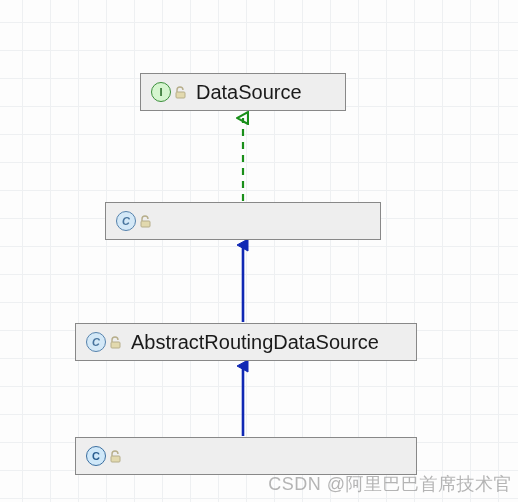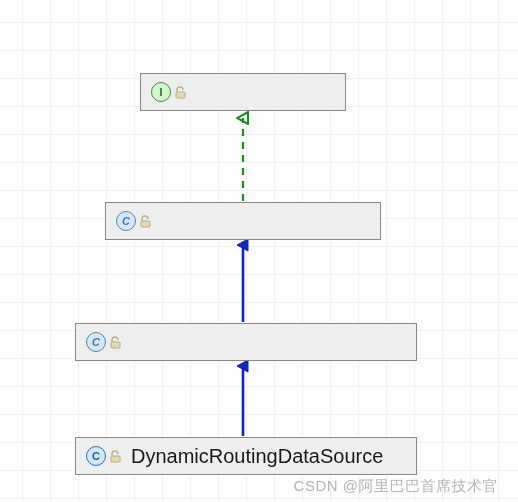--- a/index.html
+++ b/index.html
@@ -74,23 +74,23 @@
   .lock svg { display:block; }
   svg.connectors {
     position: absolute;
     inset: 0;
     width: 518px;
     height: 502px;
     pointer-events: none;
   }
   .watermark {
     position: absolute;
-    right: 20px;
+    right: 6px;
     bottom: 6px;
-    font-size: 15px;
+    font-size: 18px;
     color: rgba(120,120,120,0.55);
     letter-spacing: 0.5px;
     text-align: right;
   }
 </style>
 </head>
 <body>
 
 <div class="grid-bg"></div>
 
@@ -114,48 +114,49 @@
 <div class="canvas">
 
   <div class="node" style="left:140px; top:73px; width:206px;">
     <span class="badge badge-i">I</span>
     <span class="lock">
       <svg width="11" height="13" viewBox="0 0 11 13">
         <path d="M2 6 V4 a3 3 0 0 1 6 0" fill="none" stroke="#8a7a3a" stroke-width="1.4"></path>
         <rect x="1" y="6" width="9" height="6" rx="1" fill="#d9c97a" stroke="#8a7a3a" stroke-width="1"></rect>
       </svg>
     </span>
+    <span>DataSource</span>
   </div>
 
   <div class="node" style="left:105px; top:202px; width:276px;">
     <span class="badge badge-c abstract-c">C</span>
     <span class="lock">
       <svg width="11" height="13" viewBox="0 0 11 13">
         <path d="M2 6 V4 a3 3 0 0 1 6 0" fill="none" stroke="#8a7a3a" stroke-width="1.4"></path>
         <rect x="1" y="6" width="9" height="6" rx="1" fill="#d9c97a" stroke="#8a7a3a" stroke-width="1"></rect>
       </svg>
     </span>
   </div>
 
   <div class="node" style="left:75px; top:323px; width:342px;">
     <span class="badge badge-c abstract-c">C</span>
     <span class="lock">
       <svg width="11" height="13" viewBox="0 0 11 13">
         <path d="M2 6 V4 a3 3 0 0 1 6 0" fill="none" stroke="#8a7a3a" stroke-width="1.4"></path>
         <rect x="1" y="6" width="9" height="6" rx="1" fill="#d9c97a" stroke="#8a7a3a" stroke-width="1"></rect>
       </svg>
     </span>
+    <span>AbstractRoutingDataSource</span>
   </div>
 
   <div class="node" style="left:75px; top:437px; width:342px;">
     <span class="badge badge-c">C</span>
     <span class="lock">
       <svg width="11" height="13" viewBox="0 0 11 13">
         <path d="M2 6 V4 a3 3 0 0 1 6 0" fill="none" stroke="#8a7a3a" stroke-width="1.4"></path>
         <rect x="1" y="6" width="9" height="6" rx="1" fill="#d9c97a" stroke="#8a7a3a" stroke-width="1"></rect>
       </svg>
     </span>
-    <span>DynamicRoutingDataSource</span>
   </div>
 
 </div>
 
 <div class="watermark">CSDN @阿里巴巴首席技术官</div>
 
 </body></html>

